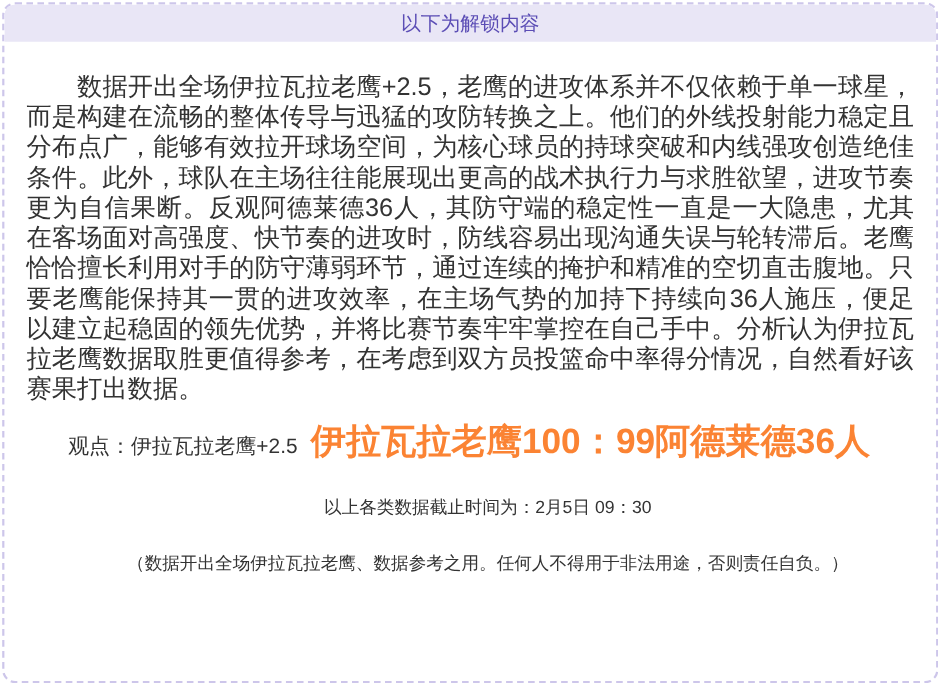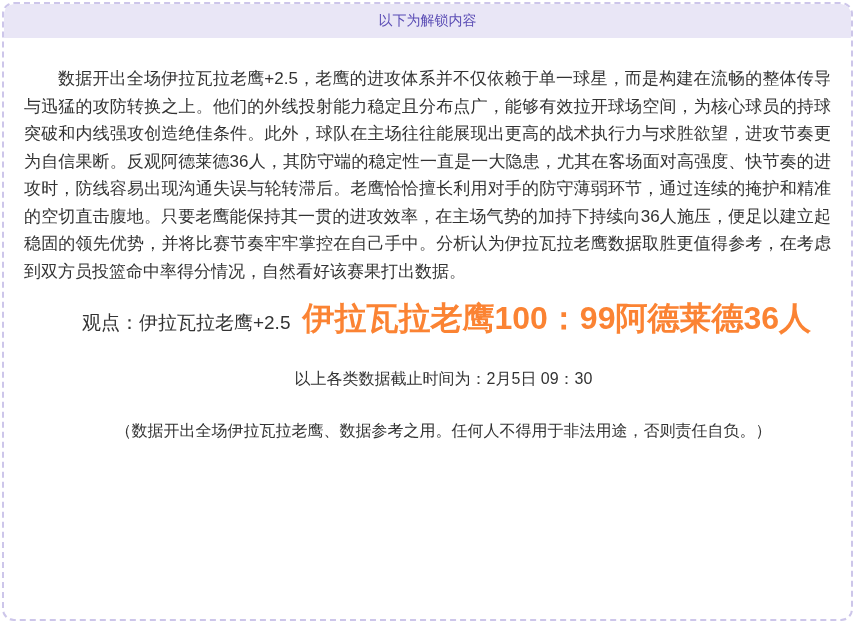--- a/index.html
+++ b/index.html
@@ -25,46 +25,45 @@
     background: #ffffff;
     overflow: hidden;
   }
   .unlock-header {
     height: 34px;
     background: var(--banner_bg, #e9e6f6);
     border-radius: 9px 9px 0 0;
     display: flex;
     align-items: center;
     justify-content: center;
-    font-size: 14px;
+    font-size: 18px;
     color: var(--accent_purple, #5b4db5);
   }
   .content {
     padding: 0 20px;
     color: var(--body_text, #333333);
   }
   .section-title {
     font-size: 21px;
     font-weight: bold;
     text-indent: 2em;
     margin: 26px 0 0 0;
   }
   .analysis {
-    font-size: 17px;
+    font-size: 23px;
     line-height: 27.5px;
     text-indent: 2em;
     text-align: justify;
     margin: 27px 0 0 0;
   }
   .viewpoint-line {
     margin: 12px 0 0 0;
     font-size: 19px;
     text-indent: 2em;
     white-space: nowrap;
-    text-align: center;
   }
   .viewpoint-label {
     vertical-align: baseline;
   }
   .score-highlight {
     font-size: 32px;
     font-weight: bold;
     color: var(--highlight_orange, #fb8333);
     margin-left: 12px;
     vertical-align: baseline;

